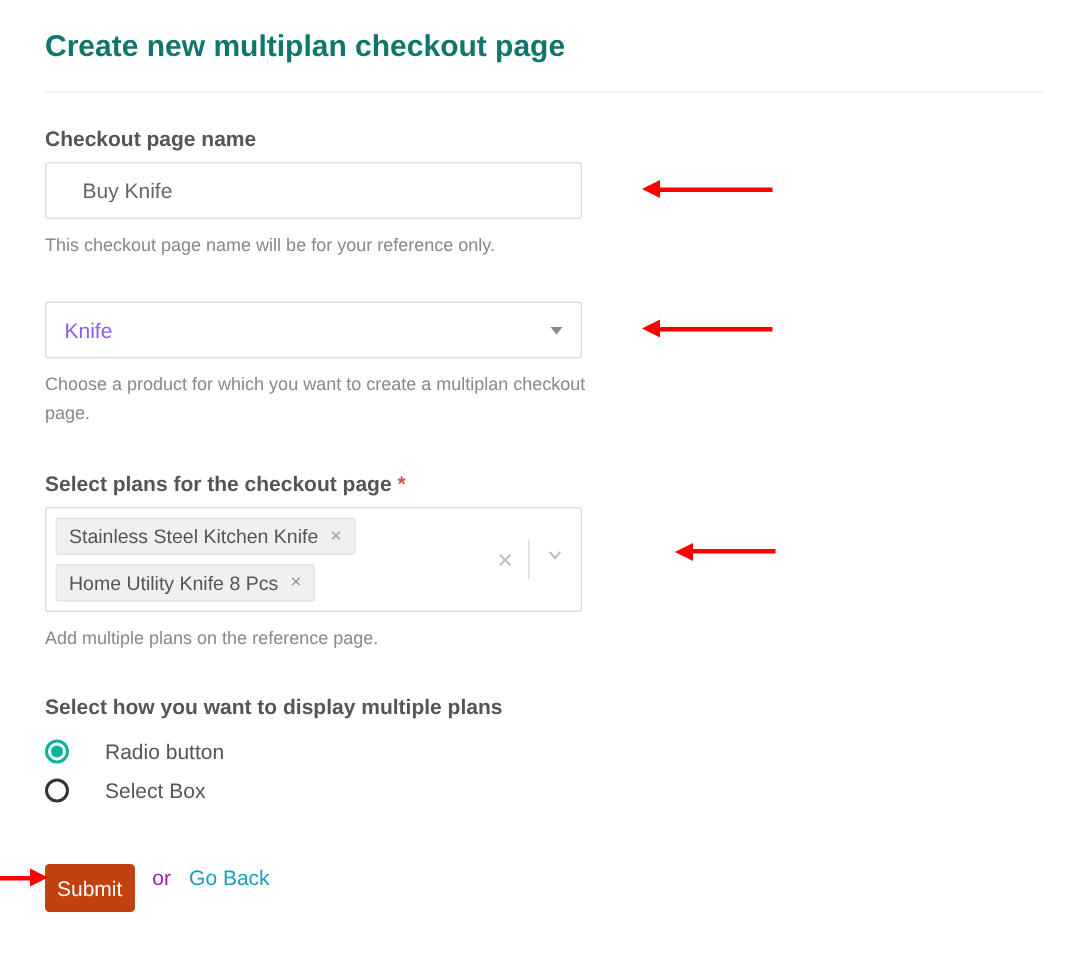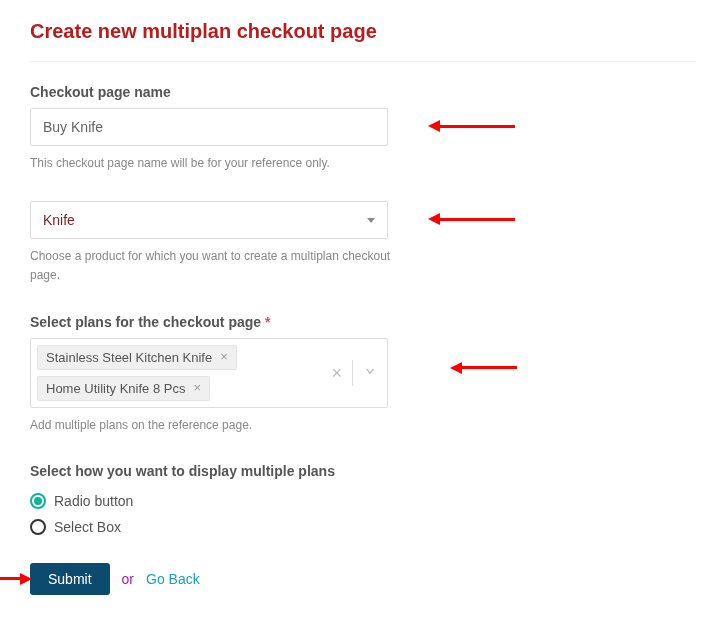--- a/index.html
+++ b/index.html
@@ -6,21 +6,21 @@
     body {
       font-family: -apple-system, BlinkMacSystemFont, "Segoe UI", Arial, sans-serif;
       background: #fff;
       color: #333;
       width: 726px;
       padding: 20px 30px;
     }
     h1 {
       font-size: 20px;
       font-weight: 600;
-      color: #b91c1c;
+      color: #0f766e;
       margin-bottom: 18px;
     }
     hr {
       border: none;
       border-top: 1px solid #eee;
       margin-bottom: 22px;
     }
     .form-group {
       margin-bottom: 28px;
       position: relative;
@@ -43,34 +43,34 @@
     .input-row {
       display: flex;
       align-items: center;
       position: relative;
     }
     .text-input {
       width: 358px;
       height: 38px;
       border: 1px solid #ddd;
       border-radius: 2px;
-      padding: 0 12px;
+      padding: 0 24px;
       font-size: 14px;
       color: #666;
       background: #fff;
       outline: none;
     }
     .select-box {
       width: 358px;
       height: 38px;
       border: 1px solid #ddd;
       border-radius: 2px;
       padding: 0 12px;
       font-size: 14px;
-      color: #7f1d1d;
+      color: #8b5cf6;
       background: #fff;
       display: flex;
       align-items: center;
       justify-content: space-between;
       cursor: pointer;
       gap: 30px;
     }
     .caret-down {
       width: 0; height: 0;
       border-left: 4px solid transparent;
@@ -125,21 +125,21 @@
       height: 26px;
       background: #ddd;
     }
     .multi-caret {
       color: #bbb;
       cursor: pointer;
     }
     .radio-row {
       display: flex;
       align-items: center;
-      gap: 8px;
+      gap: 24px;
       margin-bottom: 10px;
       cursor: pointer;
     }
     .radio-outer {
       width: 16px; height: 16px;
       border-radius: 50%;
       border: 2px solid #333;
       display: flex;
       align-items: center;
       justify-content: center;
@@ -151,27 +151,28 @@
       background: #0bb39b;
     }
     .radio-label { font-size: 14px; color: #555; }
     .actions {
       display: flex;
       align-items: center;
       gap: 12px;
       position: relative;
     }
     .submit-btn {
-      background: #0c4a6e;
+      background: #c2410c;
       color: #fff;
       border: none;
       border-radius: 3px;
-      padding: 8px 18px;
-      font-size: 14px;
-      cursor: pointer;
+      padding: 8px 8px;
+      font-size: 14px;
+      cursor: pointer;
+      margin-top: 13px;
     }
     .or-text { font-size: 14px; color: #a21caf; }
     .goback-link { font-size: 14px; color: #17a2b8; text-decoration: none; cursor: pointer; }
     .arrow {
       position: absolute;
       display: flex;
       align-items: center;
     }
     .arrow-line {
       height: 3px;

